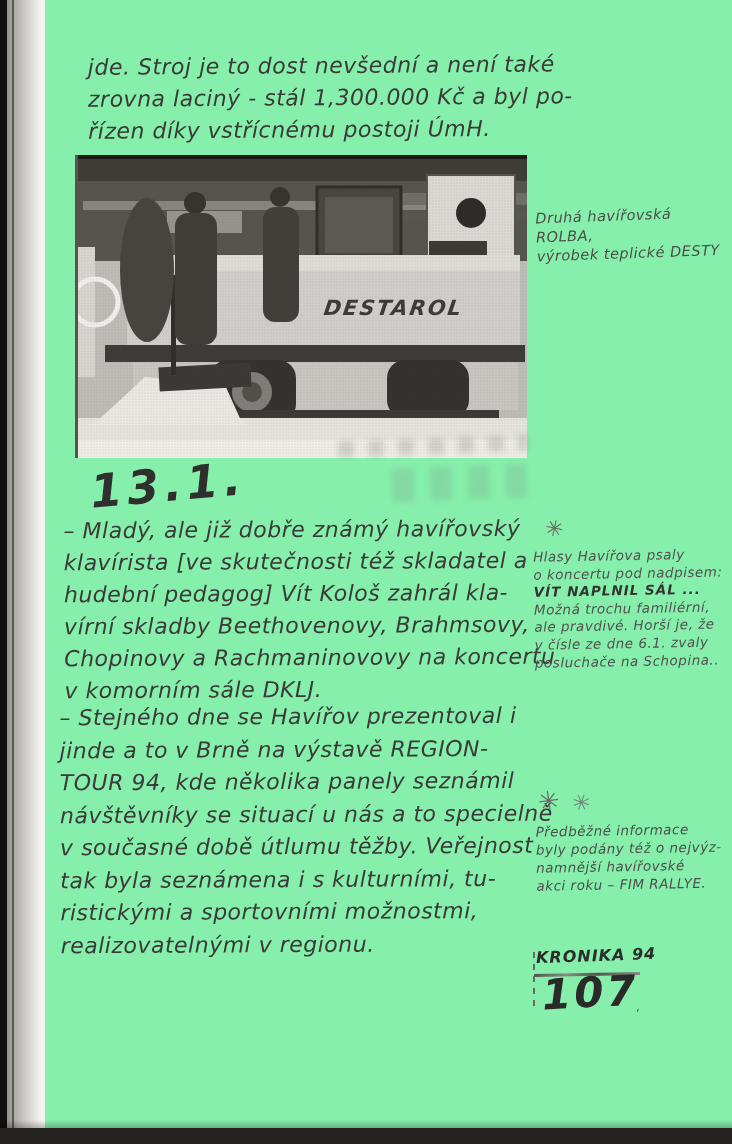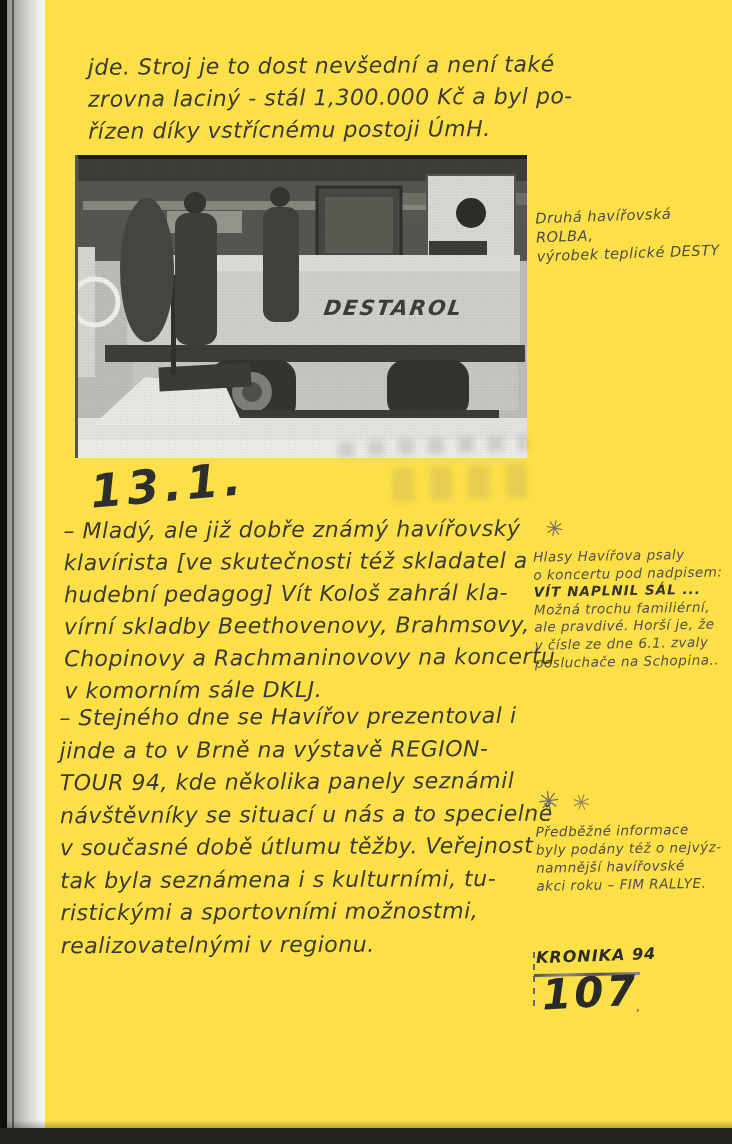--- a/index.html
+++ b/index.html
@@ -1,19 +1,19 @@
 <!DOCTYPE html>
 <html><head>
 <meta charset="utf-8">
 <style>
   html,body{margin:0;padding:0;}
   .scan{
     position:relative;
     width:732px;height:1144px;
-    background:#fde047;
+    background:#86efac;
     overflow:hidden;
     font-family:"DejaVu Sans",sans-serif;
   }
   
   .black-edge{position:absolute;left:0;top:0;width:7px;height:100%;background:#0f0f0d;}
   .spine-grad{position:absolute;left:7px;top:0;width:38px;height:100%;
     background:linear-gradient(90deg,#93928e 0%,#c9c8c4 45%,#efefec 85%,#f6f6f3 100%);}
   .spine-line{position:absolute;left:12px;top:0;width:2px;height:100%;background:#47463f;opacity:.8;}
   .bottom-edge{position:absolute;left:0;bottom:0;width:100%;height:16px;background:#24231f;}
   .bottom-shadow{position:absolute;left:0;bottom:16px;width:100%;height:8px;

